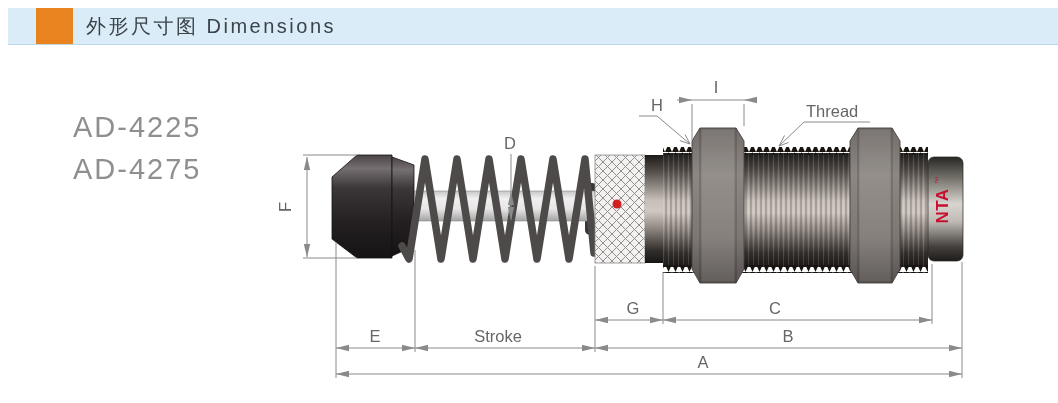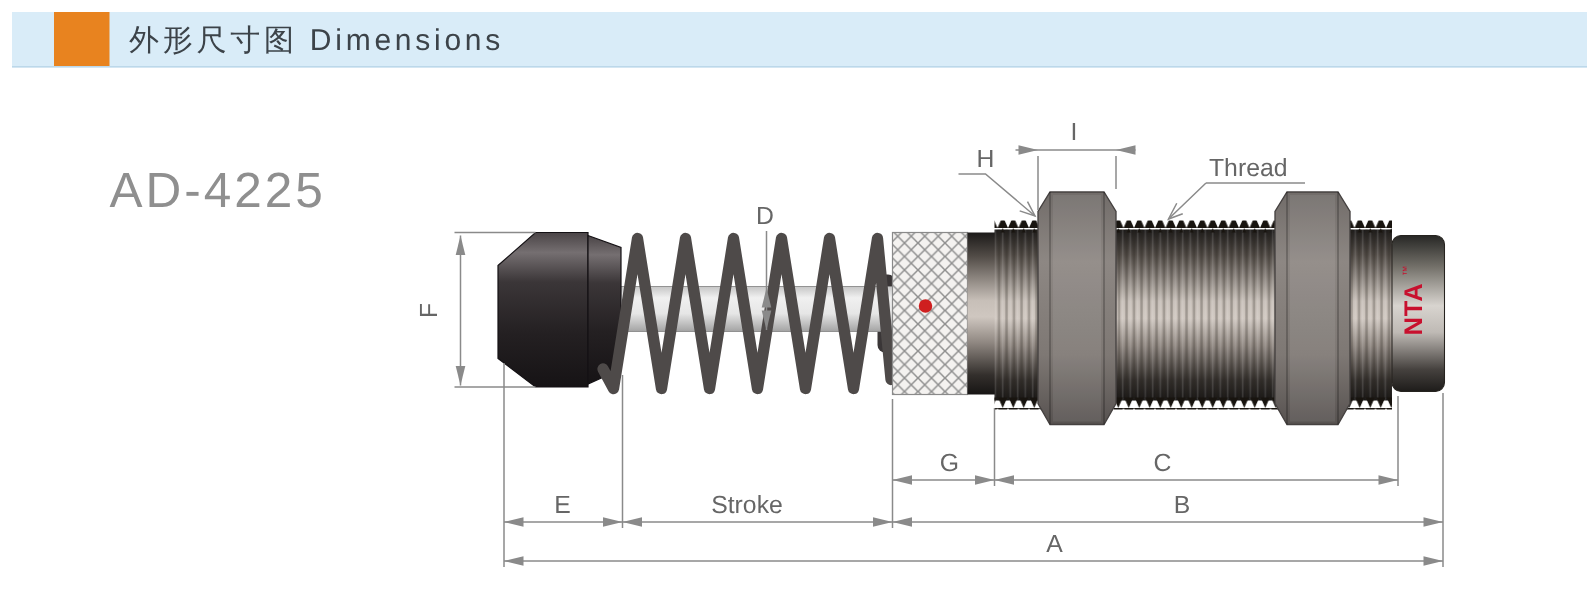--- a/index.html
+++ b/index.html
@@ -3,36 +3,37 @@
 <meta charset="utf-8">
 <style>
   html,body{margin:0;padding:0;background:#ffffff;}
   body{width:1058px;height:403px;position:relative;overflow:hidden;
        font-family:"Liberation Sans", sans-serif;}
   .header-band{position:absolute;left:8px;top:8px;width:1032px;height:36px;
        background:#d9ecf8;border-bottom:1px solid #bcd8ea;display:flex;align-items:center;padding-left:28px;}
   .accent-square{width:37px;height:36px;background:#e8831f;flex:0 0 auto;}
   .page-title{margin-left:13px;font-size:20px;letter-spacing:2.5px;color:#3c4349;}
   .model-list{position:absolute;left:73px;top:106px;color:#8f8f8f;
-       font-size:33px;letter-spacing:2px;line-height:42px;white-space:nowrap;}
+       font-size:29px;letter-spacing:2px;line-height:42px;white-space:nowrap;}
   svg{position:absolute;left:0;top:0;}
   .dimtext{font-size:16.5px;fill:#666666;font-family:"Liberation Sans",sans-serif;}
   .dimline{stroke:#8a8a8a;stroke-width:1;fill:none;}
   .arr{fill:#8a8a8a;}
 </style>
 </head>
 <body>
 
 <div class="header-band">
   <div class="accent-square"></div>
   <div class="page-title">外形尺寸图 Dimensions</div>
 </div>
 
 <div class="model-list">
   <div>AD-4225</div>
+  <div>AD-4275</div>
 </div>
 
 <svg width="1058" height="403" viewBox="0 0 1058 403">
   <defs>
     <linearGradient id="rodGrad" x1="0" y1="0" x2="0" y2="1">
       <stop offset="0" stop-color="#c6c6c6"></stop>
         <stop offset="0.25" stop-color="#f0f0f0"></stop>
       <stop offset="0.6" stop-color="#e6e6e6"></stop>
         <stop offset="1" stop-color="#a3a3a3"></stop>
     </linearGradient>

